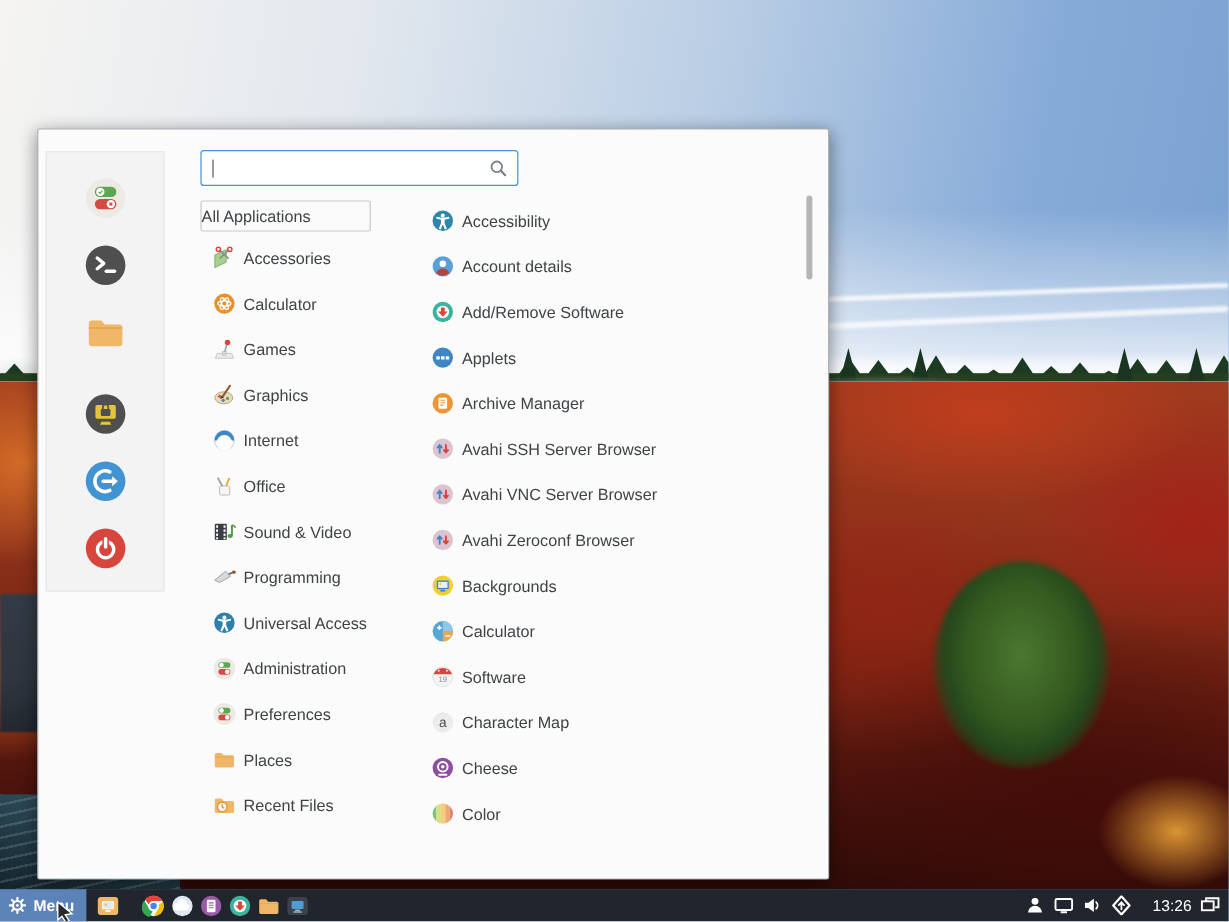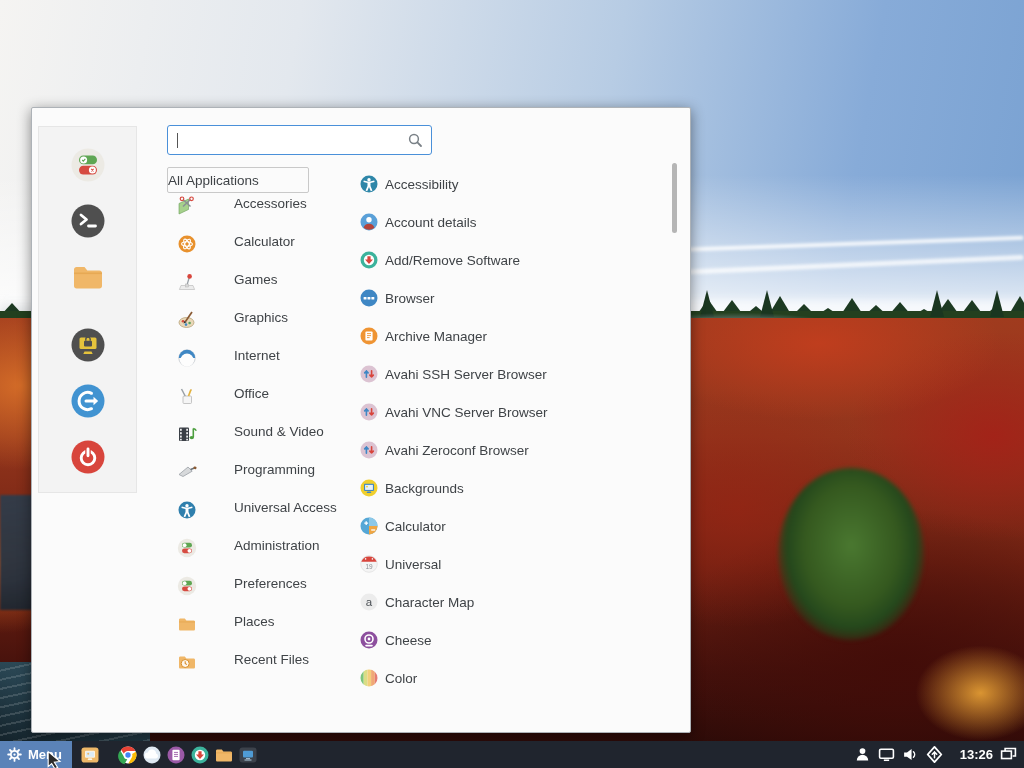--- a/index.html
+++ b/index.html
@@ -52,42 +52,42 @@
   .search-box{position:absolute;left:135px;top:17px;width:265px;height:30px;box-sizing:border-box;
     background:#fff;border:1px solid #4a90d9;border-radius:3px;}
   .caret{position:absolute;left:9px;top:7px;width:1px;height:15px;background:#555;}
   .search-icn{position:absolute;right:7px;top:6px;width:17px;height:17px;}
 
   .all-apps{position:absolute;left:135px;top:59px;width:140px;height:24px;box-sizing:content-box;
     background:#fbfbfb;border:1px solid #c9c9c9;border-radius:2px;color:#3f4347;font-size:13.5px;
     line-height:25px;cursor:pointer;}
 
   .cat-list{position:absolute;left:135px;top:88px;width:180px;}
-  .cat-item{height:38px;display:flex;align-items:flex-start;padding-left:10px;cursor:pointer;gap:31px;}
+  .cat-item{height:38px;display:flex;align-items:center;padding-left:10px;cursor:pointer;}
   .cat-item .icn{width:20px;height:20px;margin-right:6px;flex:none;}
   .app-list{position:absolute;left:320px;top:57px;width:315px;}
   .app-item{height:38px;display:flex;align-items:center;padding-left:7px;cursor:pointer;text-align:center;}
   .app-item .icn{width:20px;height:20px;margin-right:6px;flex:none;}
   .icn svg{width:100%;height:100%;display:block;}
   .item-label{font-size:13.5px;color:#3f4347;white-space:nowrap;}
   .scrollbar{position:absolute;left:640px;top:55px;width:5px;height:70px;background:#b5b5b5;border-radius:3px;cursor:pointer;}
 
   
   .taskbar{position:absolute;left:0;top:741px;width:1024px;height:27px;background:#20252e;display:flex;align-items:center;}
   .menu-btn{height:27px;background:#5b83b8;display:flex;align-items:center;padding:0 10px 0 7px;cursor:pointer;flex:none;}
   .menu-btn .gear{width:15px;height:15px;margin-right:6px;}
   .menu-btn .lbl{color:#fff;font-weight:bold;font-size:13px;}
   .launchers{display:flex;align-items:center;margin-left:7px;}
   .launcher{width:22px;height:22px;display:flex;align-items:center;justify-content:center;cursor:pointer;margin-right:2px;}
   .launcher svg{width:20px;height:20px;}
   .launcher.first{margin-right:16px;}
   .tray{margin-left:auto;display:flex;align-items:center;padding-right:7px;}
   .tray-icn{width:17px;height:17px;margin-left:7px;cursor:pointer;}
   .tray-icn svg{width:100%;height:100%;display:block;}
-  .clock{color:#fff;font-weight:bold;font-size:13px;margin-left:17px;cursor:pointer;}
+  .clock{color:#fff;font-weight:normal;font-size:13px;margin-left:17px;cursor:pointer;}
 
   .cursor{position:absolute;left:45px;top:750px;width:19px;height:19px;z-index:99;pointer-events:none;}
 </style>
 </head>
 <body>
 
 <div id="screen">
 
   <div class="wp wp-sky"></div>
   <div class="wp contrail c1"></div>
@@ -417,21 +417,21 @@
           <div class="icn">
             <svg viewBox="0 0 20 20">
               <circle cx="10" cy="10" r="8.5" fill="#3f87c4"></circle>
               <g fill="#fff">
                 <rect x="4.6" y="8.9" width="2.9" height="2.7" rx=".5"></rect>
                 <rect x="8.5" y="8.9" width="2.9" height="2.7" rx=".5"></rect>
                 <rect x="12.4" y="8.9" width="2.9" height="2.7" rx=".5"></rect>
               </g>
             </svg>
           </div>
-          <div class="item-label">Browser</div>
+          <div class="item-label">Applets</div>
         </div>
         <div class="app-item">
           <div class="icn">
             <svg viewBox="0 0 20 20">
               <circle cx="10" cy="10" r="8.5" fill="#ef9433"></circle>
               <rect x="6.4" y="5.4" width="7.2" height="9.2" rx="1" fill="#fff"></rect>
               <g stroke="#ef9433" stroke-width=".9">
                 <line x1="8" y1="7.6" x2="12" y2="7.6"></line>
                 <line x1="8" y1="9.6" x2="12" y2="9.6"></line>
                 <line x1="8" y1="11.6" x2="10.6" y2="11.6"></line>
@@ -497,21 +497,21 @@
         <div class="app-item">
           <div class="icn">
             <svg viewBox="0 0 20 20">
               <circle cx="10" cy="10" r="8.3" fill="#f4f4f4" stroke="#d8d8d8" stroke-width=".6"></circle>
               <path d="M2.3 7.8a8.3 8.3 0 0115.4 0z" fill="#d8453c"></path>
               <circle cx="6.6" cy="4.9" r=".8" fill="#f4f4f4"></circle>
               <circle cx="13.4" cy="4.9" r=".8" fill="#f4f4f4"></circle>
               <text x="10" y="14.6" font-size="6.5" fill="#8a8f94" text-anchor="middle" font-family="Liberation Sans,sans-serif">19</text>
             </svg>
           </div>
-          <div class="item-label">Universal</div>
+          <div class="item-label">Software</div>
         </div>
         <div class="app-item">
           <div class="icn">
             <svg viewBox="0 0 20 20">
               <circle cx="10" cy="10" r="8.5" fill="#ececec"></circle>
               <text x="10" y="14.2" font-size="11.5" fill="#4a4f54" text-anchor="middle" font-family="Liberation Sans,sans-serif">a</text>
             </svg>
           </div>
           <div class="item-label">Character Map</div>
         </div>

